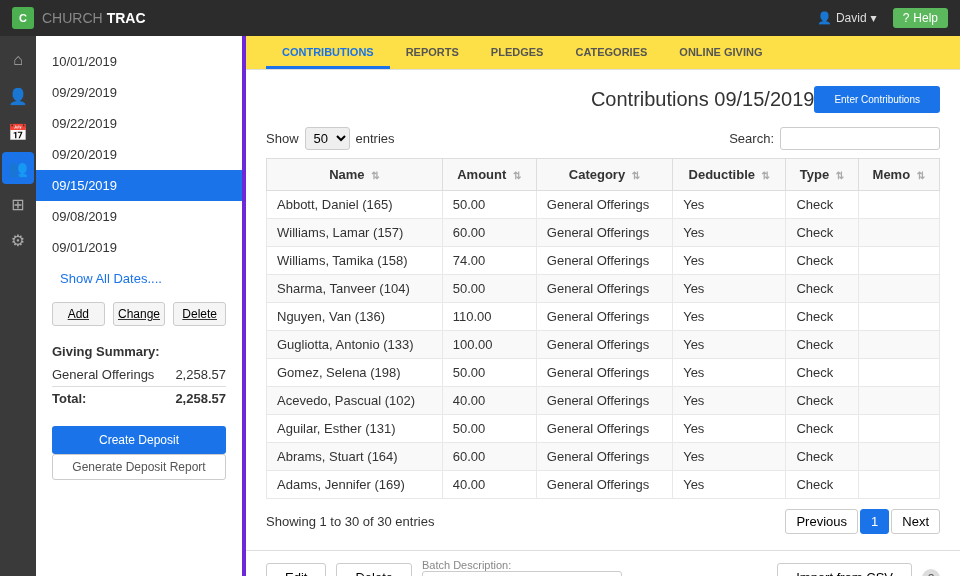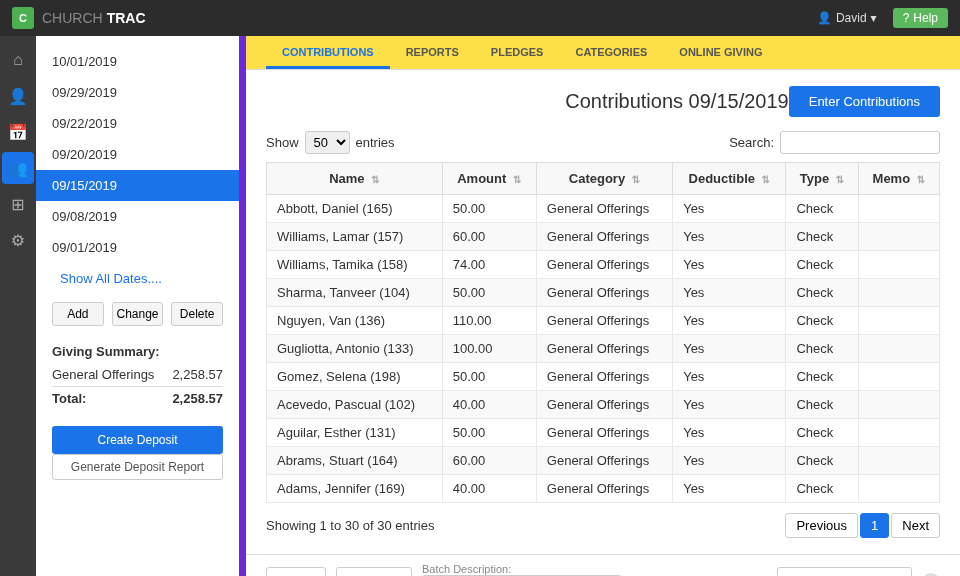--- a/index.html
+++ b/index.html
@@ -70,21 +70,21 @@
     }
     .icon-nav-item.active {
       background: #1a73e8;
       color: #fff;
     }
 
     
     .left-panel {
       width: 210px;
       background: #fff;
-      border-right: 7px solid #6d28d9;
+      border-right: 4px solid #6d28d9;
       padding: 10px 0;
       overflow-y: auto;
     }
     .date-item {
       padding: 8px 16px;
       cursor: pointer;
       font-size: 13px;
       color: #333;
     }
     .date-item.active {
@@ -94,20 +94,21 @@
     .show-all-dates {
       padding: 8px 24px;
       color: #1a73e8;
       cursor: pointer;
       font-size: 13px;
     }
     .date-actions {
       display: flex;
       padding: 8px 16px;
       gap: 8px;
+      text-decoration: underline;
     }
     .date-actions button {
       flex: 1;
       padding: 4px 2px;
       font-size: 12px;
       border: 1px solid #ccc;
       background: #f5f5f5;
       cursor: pointer;
       border-radius: 3px;
     }
@@ -208,21 +209,21 @@
       font-weight: normal;
       color: #333;
     }
     .enter-btn {
       background: #1a73e8;
       color: #fff;
       border: none;
       padding: 8px 20px;
       border-radius: 3px;
       cursor: pointer;
-      font-size: 13px;
+      font-size: 10px;
     }
 
     
     .table-controls {
       display: flex;
       justify-content: space-between;
       align-items: center;
       margin-bottom: 8px;
       font-size: 13px;
     }

